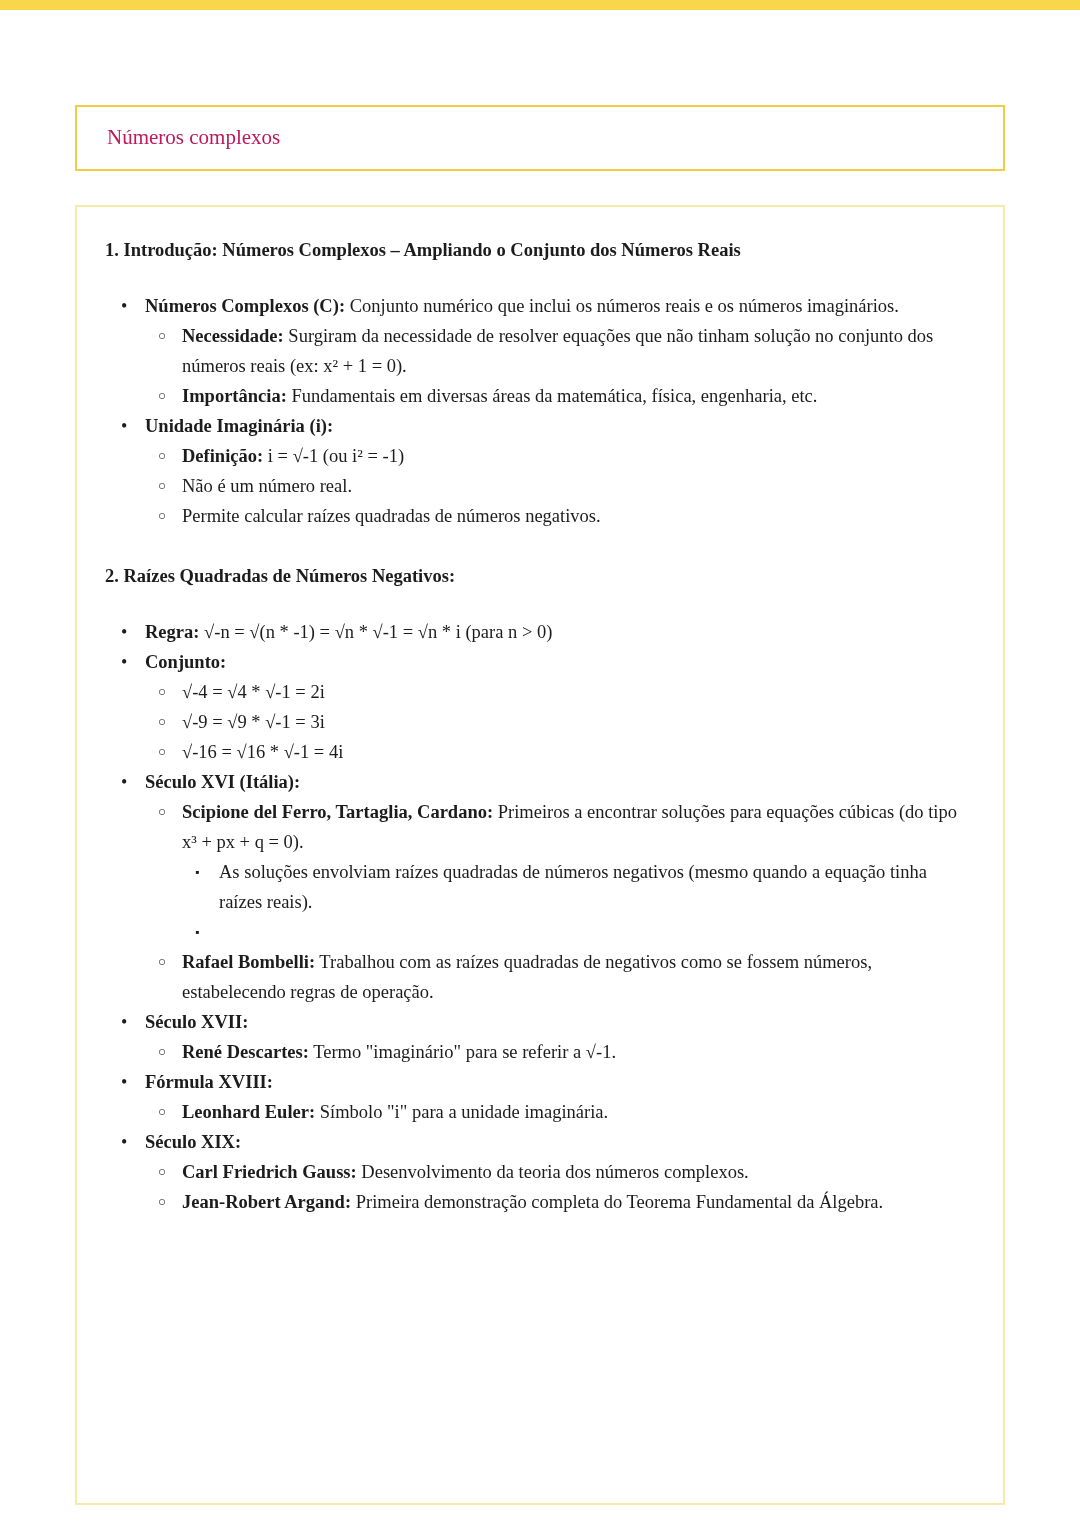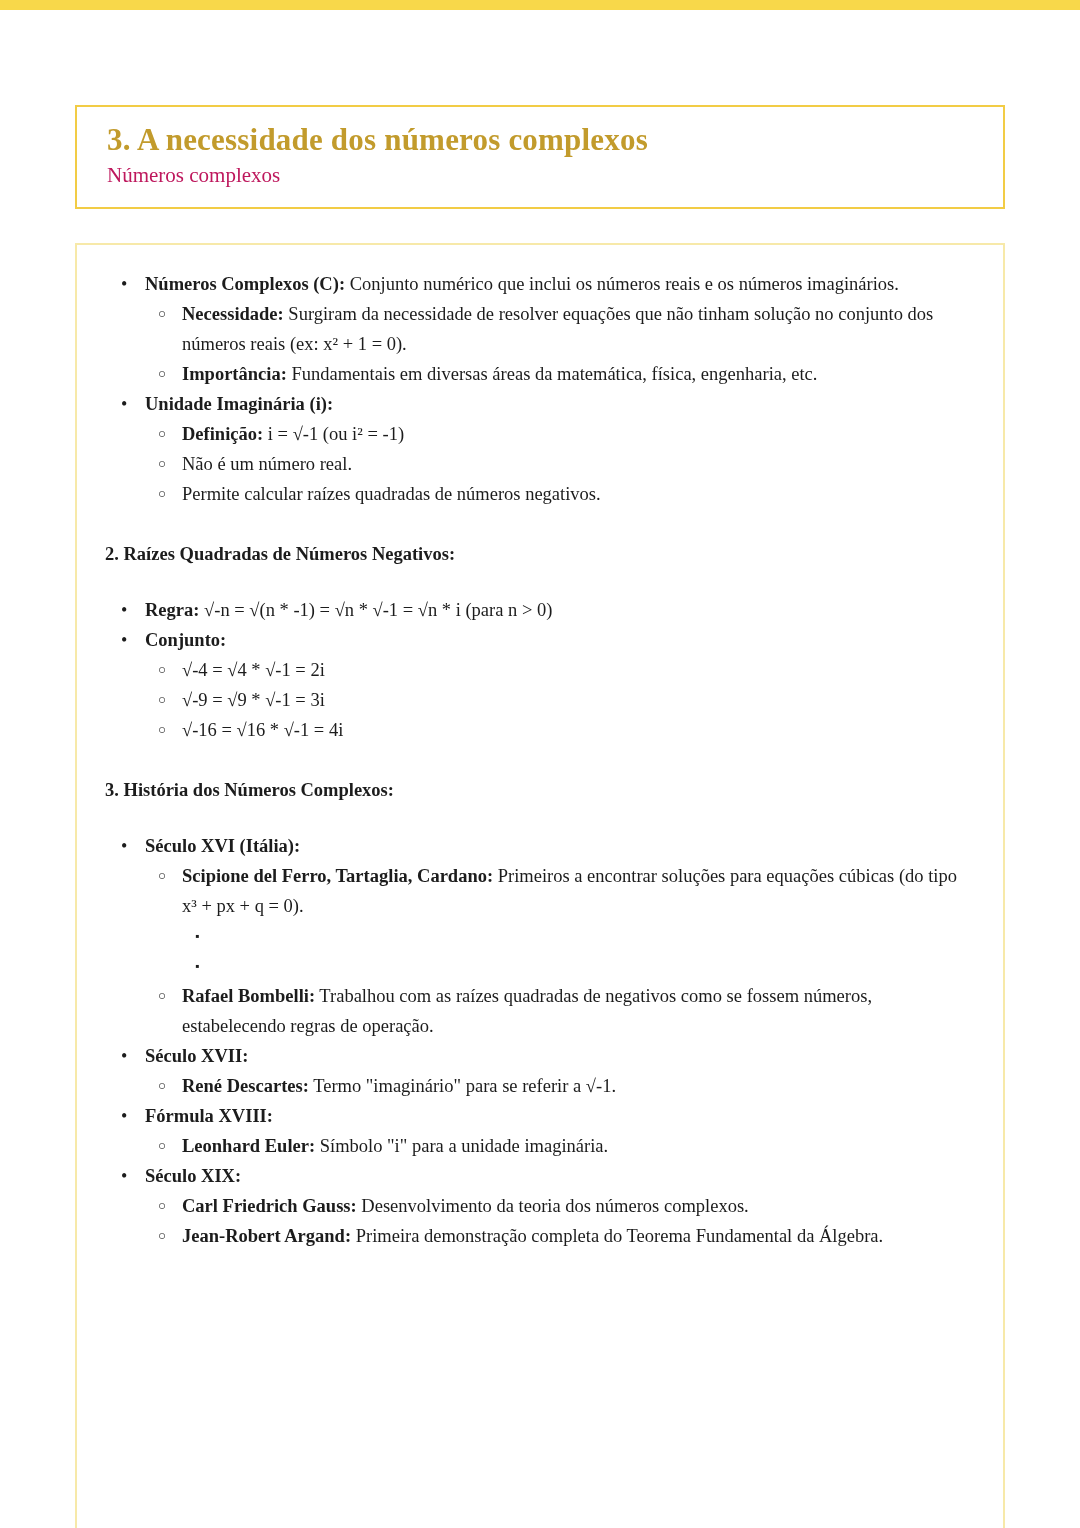--- a/index.html
+++ b/index.html
@@ -72,26 +72,26 @@
   .b1 { font-size: 18px; }
   .b2 { font-size: 13.5px; }
   .b3 { font-size: 12px; }
 </style>
 </head>
 <body>
 
 <div class="top-bar" style="background-color: rgb(248, 216, 74);"></div>
 
 <div class="title-box" style="border-color: rgb(242, 204, 69);">
-  <div class="page-title" style="color: rgb(194, 155, 44);">3. A necessidade dos números complexos</div>
   <div class="page-subtitle">Números complexos</div>
 </div>
 
 <div class="content-box" style="border-color: rgb(247, 233, 169);">
   <div id="content-blocks">
+      <div class="block-heading">1. Introdução: Números Complexos – Ampliando o Conjunto dos Números Reais</div>
       <div class="item lv1">
         <span class="bullet b1">•</span>
         <span class="text"><b>Números Complexos (C):</b> Conjunto numérico que inclui os números reais e os números imaginários.</span>
       </div>
       <div class="item lv2">
         <span class="bullet b2">○</span>
         <span class="text"><b>Necessidade:</b> Surgiram da necessidade de resolver equações que não tinham solução no conjunto dos números reais (ex: x² + 1 = 0).</span>
       </div>
       <div class="item lv2">
         <span class="bullet b2">○</span>
@@ -127,31 +127,31 @@
         <span class="text">√-4 = √4 * √-1 = 2i</span>
       </div>
       <div class="item lv2">
         <span class="bullet b2">○</span>
         <span class="text">√-9 = √9 * √-1 = 3i</span>
       </div>
       <div class="item lv2">
         <span class="bullet b2">○</span>
         <span class="text">√-16 = √16 * √-1 = 4i</span>
       </div>
-      <div class="block-heading">3. História dos Números Complexos:</div>
       <div class="item lv1">
         <span class="bullet b1">•</span>
         <span class="text"><b>Século XVI (Itália):</b></span>
       </div>
       <div class="item lv2">
         <span class="bullet b2">○</span>
         <span class="text"><b>Scipione del Ferro, Tartaglia, Cardano:</b> Primeiros a encontrar soluções para equações cúbicas (do tipo x³ + px + q = 0).</span>
       </div>
       <div class="item lv3">
         <span class="bullet b3">▪</span>
+        <span class="text">As soluções envolviam raízes quadradas de números negativos (mesmo quando a equação tinha raízes reais).</span>
       </div>
       <div class="item lv3">
         <span class="bullet b3">▪</span>
       </div>
       <div class="item lv2">
         <span class="bullet b2">○</span>
         <span class="text"><b>Rafael Bombelli:</b> Trabalhou com as raízes quadradas de negativos como se fossem números, estabelecendo regras de operação.</span>
       </div>
       <div class="item lv1">
         <span class="bullet b1">•</span>

